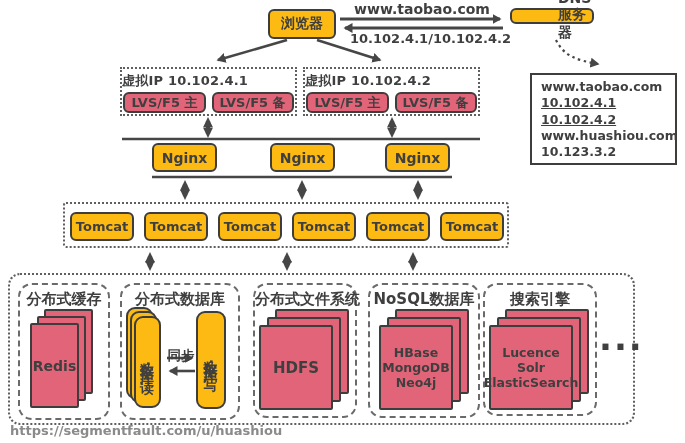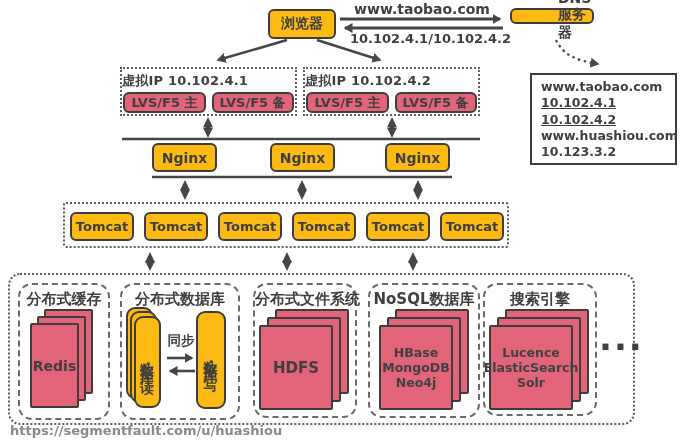--- a/index.html
+++ b/index.html
@@ -178,21 +178,21 @@
 
   <div class="dashbox" style="left:120px;top:283px;width:120px;height:137px;">
     <div class="stitle">分布式数据库</div>
     <div class="stack" style="left:4px;top:22px;width:36px;height:102px;">
       <div class="card yellow" style="left:0;top:0;width:27px;height:92px;"></div>
       <div class="card yellow" style="left:4px;top:4px;width:27px;height:92px;"></div>
       <div class="card yellow" style="left:8px;top:9px;width:27px;height:92px;">
         <span class="vtext">数据库·读</span>
       </div>
     </div>
-    <div class="abs" style="left:42px;top:47px;width:34px;text-align:center;font-size:13.5px;">同步</div>
+    <div class="abs" style="left:42px;top:62px;width:34px;text-align:center;font-size:13.5px;">同步</div>
     <div class="card yellow" style="left:74px;top:26px;width:30px;height:98px;">
       <span class="vtext">数据库·写</span>
     </div>
   </div>
 
   <div class="dashbox" style="left:253px;top:283px;width:104px;height:135px;">
     <div class="stitle">分布式文件系统</div>
     <div class="stack" style="left:4px;top:24px;width:90px;height:101px;">
       <div class="card pink" style="left:16px;top:0;width:74px;height:85px;"></div>
       <div class="card pink" style="left:8px;top:8px;width:74px;height:85px;"></div>
@@ -218,22 +218,22 @@
   </div>
 
   <div class="dashbox" style="left:483px;top:283px;width:114px;height:133px;">
     <div class="stitle">搜索引擎</div>
     <div class="stack" style="left:4px;top:24px;width:100px;height:101px;">
       <div class="card pink" style="left:16px;top:0;width:84px;height:85px;"></div>
       <div class="card pink" style="left:8px;top:8px;width:84px;height:85px;"></div>
       <div class="card pink cardlines" style="left:0;top:16px;width:84px;height:85px;">
         <div>
           <div>Lucence</div>
+          <div>Solr</div>
           <div>ElasticSearch</div>
-          <div>Solr</div>
         </div>
       </div>
     </div>
   </div>
 
   <div class="ellipsis">...</div>
 
   <div class="credit">https://segmentfault.com/u/huashiou</div>
 
 </div>

